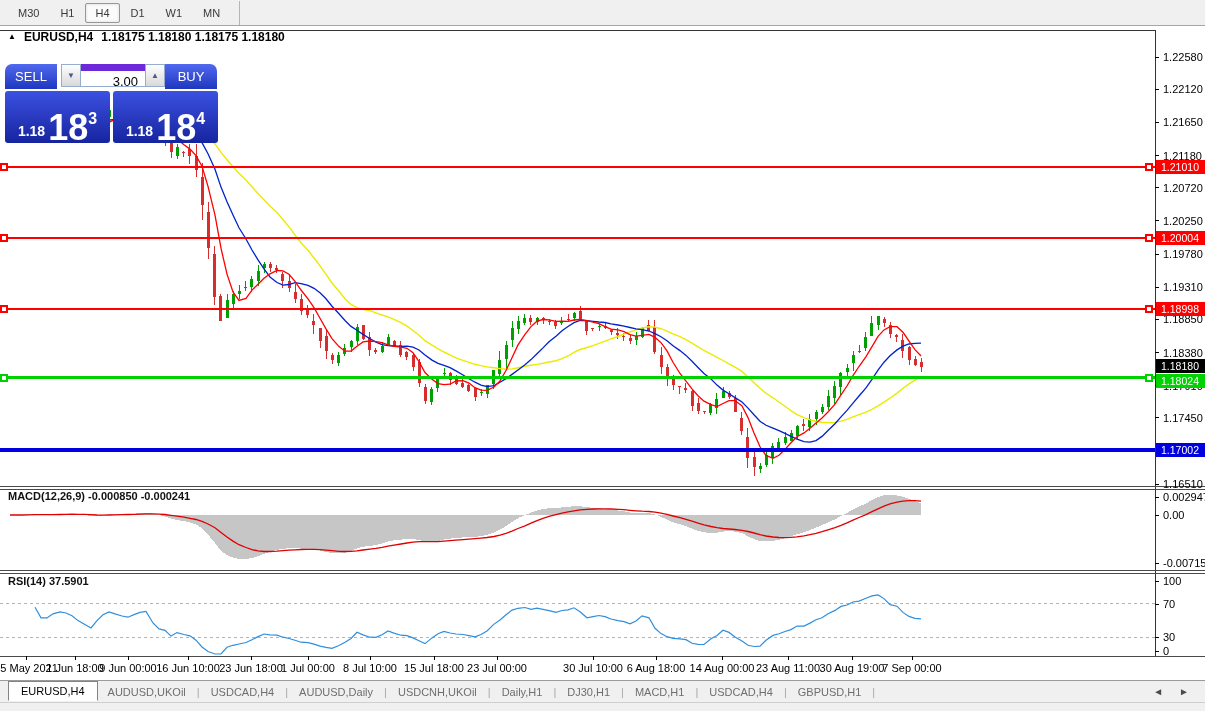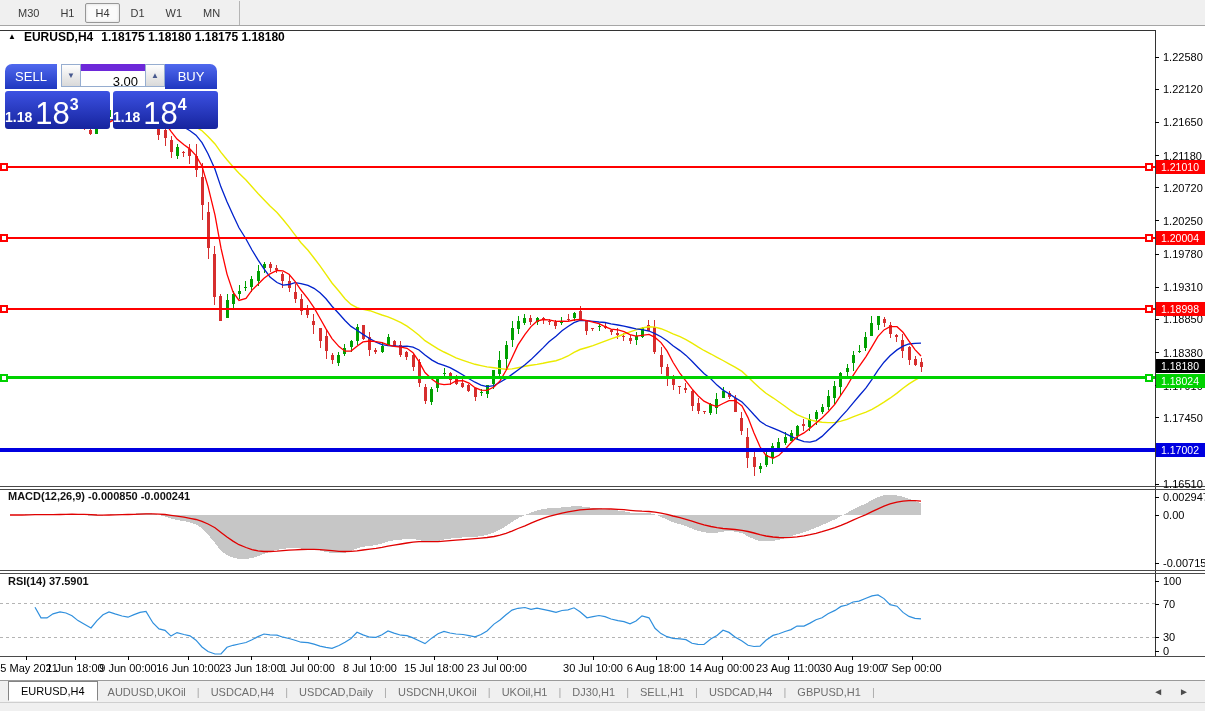--- a/index.html
+++ b/index.html
@@ -21,24 +21,24 @@
   .btn-sell,.btn-buy{width:52px;height:25px;color:#fff;font-size:13px;display:flex;align-items:center;
        justify-content:center;background:linear-gradient(#5069ee,#1f37c0);}
   .btn-sell{border-radius:7px 0 0 0;margin-right:4px;}
   .btn-buy{border-radius:0 7px 0 0;}
   .spin-btn{width:20px;height:23px;box-sizing:border-box;border:1px solid #96add0;
        background:linear-gradient(#fefefe,#d9d9d9);display:flex;align-items:center;justify-content:center;
        font-size:8px;color:#47598e;}
   .vol-field{width:64px;height:23px;box-sizing:border-box;border-top:7px solid #6d28d9;border-bottom:1px solid #96add0;
        background:#fff;font-size:13px;color:#000;text-align:right;line-height:21px;padding-right:7px;}
   .tp-prices{display:flex;gap:3px;margin-top:2px;}
-  .price-box{width:105px;height:38px;border-radius:3px;color:#fff;
-       background:linear-gradient(#3c51e2,#16249e);display:flex;align-items:flex-end;justify-content:flex-start;}
+  .price-box{width:105px;height:52px;border-radius:3px;color:#fff;
+       background:linear-gradient(#3c51e2,#16249e);display:flex;align-items:flex-end;justify-content:center;}
   .price-box .pp{font-size:14px;font-weight:bold;margin-bottom:4px;margin-right:3px;}
-  .price-box .pb{font-size:31px;font-weight:normal;line-height:31px;}
+  .price-box .pb{font-size:36px;font-weight:bold;line-height:31px;}
   .price-box .ps{font-size:16px;font-weight:bold;margin-bottom:15px;}
   .tabbar{position:absolute;left:0;top:680px;width:1205px;height:22px;background:#f0f0f0;
        border-top:1px solid #9a9a9a;box-sizing:border-box;display:flex;align-items:center;
        font-size:11px;z-index:6;padding-left:8px;}
   .tab{color:#6e6e6e;padding:2px 2px;}
   .tab.active{background:#fff;border:1px solid #848484;border-bottom-color:#fff;color:#000;
        padding:3px 12px;margin-right:8px;position:relative;top:-1px;}
   .tab-sep{color:#a8a8a8;margin:0 9px;}
   .tab-arrows{margin-left:auto;margin-right:16px;display:flex;gap:16px;color:#4c4c4c;font-size:10px;}
   .statusbar{position:absolute;left:0;top:702px;width:1205px;height:9px;background:#f0f0f0;
@@ -504,29 +504,29 @@
     </div>
   </div>
 
   <div class="tabbar">
     <div id="tabs" style="display:flex;align-items:center;">
         <span class="tab active">EURUSD,H4</span>
         <span class="tab">AUDUSD,UKOil</span>
         <span class="tab-sep">|</span>
         <span class="tab">USDCAD,H4</span>
         <span class="tab-sep">|</span>
-        <span class="tab">USDCAD,Daily</span>
+        <span class="tab">AUDUSD,Daily</span>
         <span class="tab-sep">|</span>
         <span class="tab">USDCNH,UKOil</span>
         <span class="tab-sep">|</span>
-        <span class="tab">UKOil,H1</span>
+        <span class="tab">Daily,H1</span>
         <span class="tab-sep">|</span>
         <span class="tab">DJ30,H1</span>
         <span class="tab-sep">|</span>
-        <span class="tab">SELL,H1</span>
+        <span class="tab">MACD,H1</span>
         <span class="tab-sep">|</span>
         <span class="tab">USDCAD,H4</span>
         <span class="tab-sep">|</span>
         <span class="tab">GBPUSD,H1</span>
         <span class="tab-sep">|</span>
       </div>
     <div class="tab-arrows">
       <span>◄</span>
       <span>►</span>
     </div>

